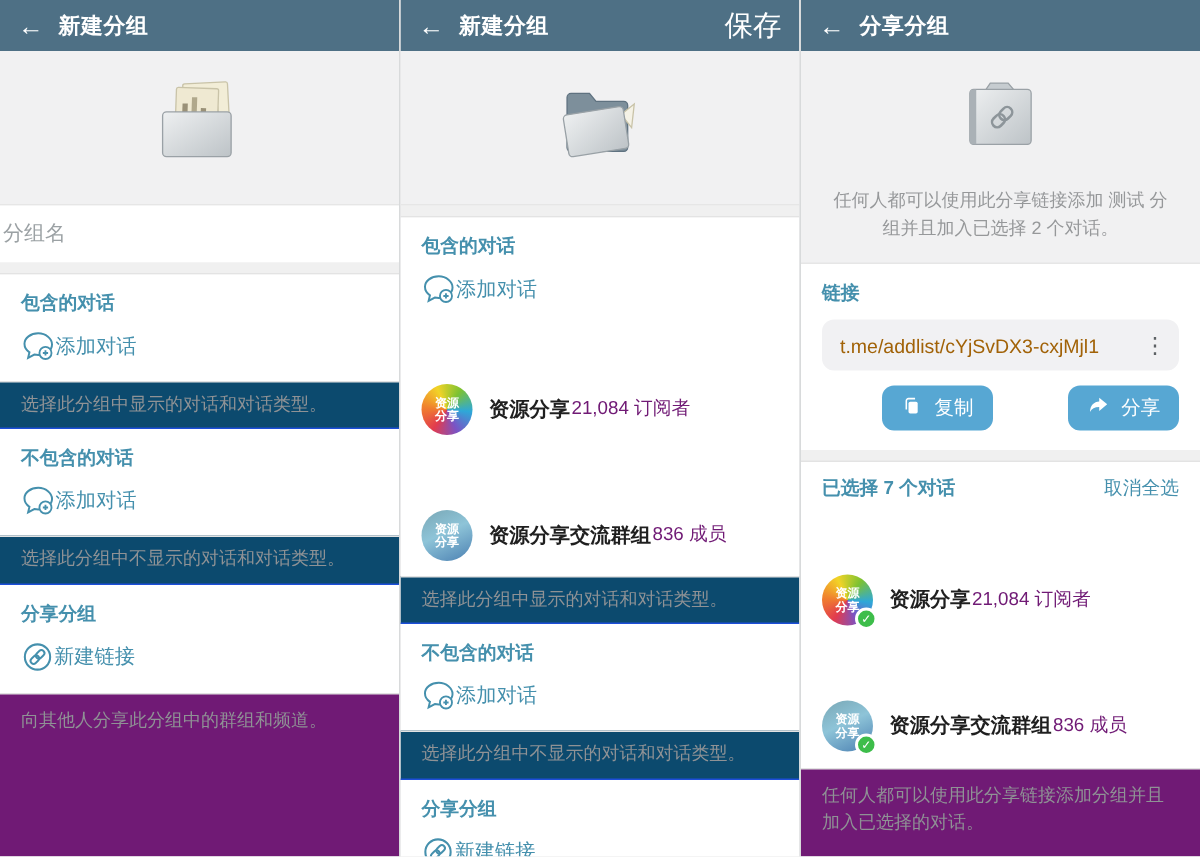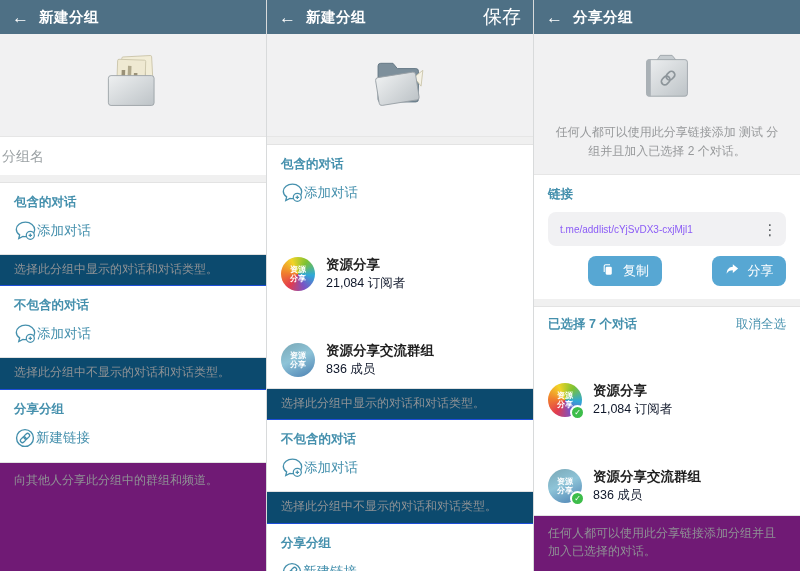--- a/index.html
+++ b/index.html
@@ -66,31 +66,31 @@
     display:flex; flex-direction:column; align-items:center; justify-content:center;
     color:#fff; font-size:8px; font-weight:bold; line-height:1.15; text-align:center;
   }
   .av-rainbow { background:conic-gradient(from 215deg,#e23b4e,#f07f2e,#f2d327,#7cc232,#2ea8d8,#7a53c5,#e23b4e); }
   .av-blue { background:linear-gradient(155deg,#79a7b5 0%,#8ec4d8 45%,#4b80b2 100%); }
   .badge {
     position:absolute; right:-3px; bottom:-3px; width:15px; height:15px; border-radius:50%;
     background:#3dbd4a; border:2px solid #fff; color:#fff; font-size:8px; font-weight:bold;
     display:flex; align-items:center; justify-content:center;
   }
-  .chat-meta { display:flex; flex-direction:column; gap:1px; }
+  .chat-meta { display:flex; flex-direction:row; gap:1px; }
   .chat-title { font-size:13.5px; font-weight:bold; color:#1f1f1f; }
-  .chat-subtitle { font-size:12.5px; color:#0f172a; }
+  .chat-subtitle { font-size:12.5px; color:#701a75; }
 
   
   .link-section { background:#fff; padding:11px 14px 13px; flex:0 0 auto; }
   .link-box {
     margin-top:9px; background:#f1f1f3; border-radius:8px; height:34px;
     display:flex; align-items:center; padding:0 4px 0 12px;
   }
-  .link-url { font-size:10px; color:#8b5cf6; flex:1; white-space:nowrap; overflow:hidden; }
+  .link-url { font-size:13px; color:#a16207; flex:1; white-space:nowrap; overflow:hidden; }
   .kebab { width:24px; text-align:center; color:#5d6164; font-size:15px; cursor:pointer; line-height:1; }
   .btn-row { display:flex; gap:10px; margin-top:10px; }
   .btn {
     flex:1; background:#57a7d3; color:#fff; border-radius:8px; height:30px;
     display:flex; align-items:center; justify-content:center; gap:8px;
     font-size:13px; cursor:pointer;margin-left:40px;
   }
   .sel-section { background:#fff; padding:9px 14px 6px; flex:0 0 auto; }
   .sel-header { display:flex; justify-content:space-between; align-items:center; padding-bottom:4px; }
   .sel-title { color:#4590ad; font-size:12.5px; font-weight:bold; }

